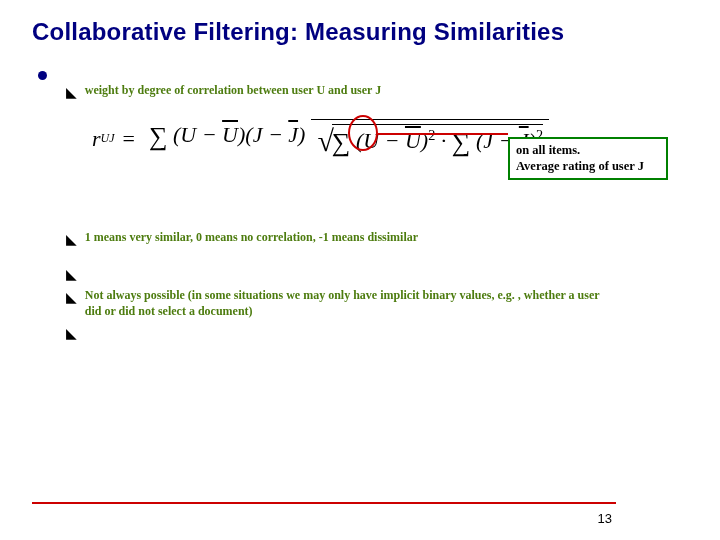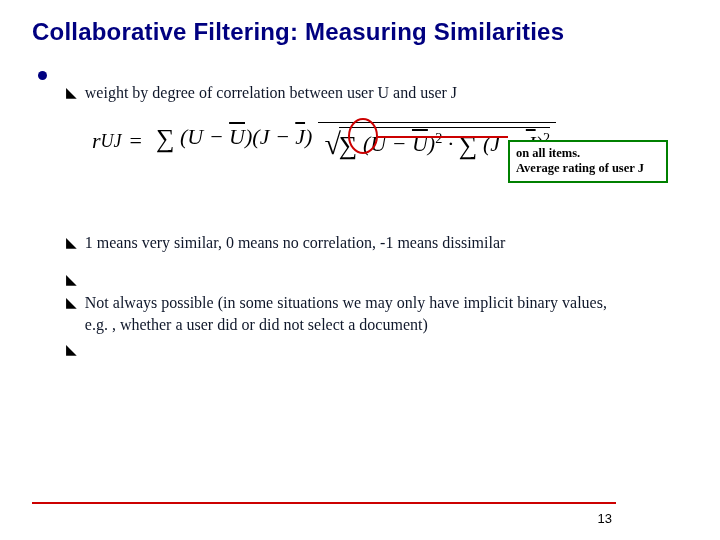--- a/index.html
+++ b/index.html
@@ -4,24 +4,24 @@
 <style>
   * { box-sizing: border-box; margin: 0; padding: 0; }
   html, body { width: 720px; height: 540px; background: #fff; font-family: Georgia, 'Times New Roman', serif; color: #000; }
   .slide { width: 648px; height: 540px; padding: 18px 32px 32px 32px; position: relative; }
   .title { font-family: Arial, Helvetica, sans-serif; font-weight: bold; font-size: 24px; color: #000080; margin-bottom: 18px; letter-spacing: 0.2px; }
   .bullet-main { display: flex; align-items: flex-start; margin-left: 6px; margin-bottom: 2px; }
   .bullet-dot { width: 9px; height: 9px; border-radius: 50%; background: #000080; margin-right: 10px; margin-top: 7px; flex-shrink: 0; }
   .bullet-main-text { font-size: 20px; font-weight: bold; color: #000; }
   .bullet-sub { display: flex; align-items: flex-start; margin-left: 34px; margin-bottom: 4px; }
   .arrow { font-size: 14px; color: #000; margin-right: 8px; margin-top: 2px; flex-shrink: 0; }
-  .bullet-sub-text { font-size: 16px; color: #0f172a; line-height: 1.35; }
+  .bullet-sub-text { font-size: 12px; color: #4d7c0f; line-height: 1.35; font-weight: bold; }
   .formula-container { position: relative; margin: 18px 0 12px 60px; height: 88px; }
   .formula { font-family: 'Times New Roman', serif; font-size: 22px; font-style: italic; display: flex; align-items: center; }
-  .r-sub { font-size: 18px; font-style: italic; vertical-align: sub; }
+  .r-sub { font-size: 12px; font-style: italic; vertical-align: sub; }
   .eq { margin: 0 8px; font-style: normal; }
   .fraction { display: inline-flex; align-items: center; vertical-align: middle; }
   .fraction .num { padding: 0 6px 4px 6px; }
   .fraction .den { border-top: 1.5px solid #000; padding: 4px 6px 0 6px; }
   .sum { font-size: 26px; font-style: normal; vertical-align: middle; }
   .sqrt { position: relative; display: inline-flex; align-items: center; }
   .sqrt-sign { font-size: 30px; font-style: normal; line-height: 1; }
   .sqrt-bar { border-top: 1.5px solid #000; padding-top: 2px; margin-left: -2px; }
   .bar-over { text-decoration: overline; text-decoration-thickness: 1.5px; }
   .ring { position: absolute; border: 2.5px solid #cc0000; border-radius: 50%; width: 30px; height: 36px; }

